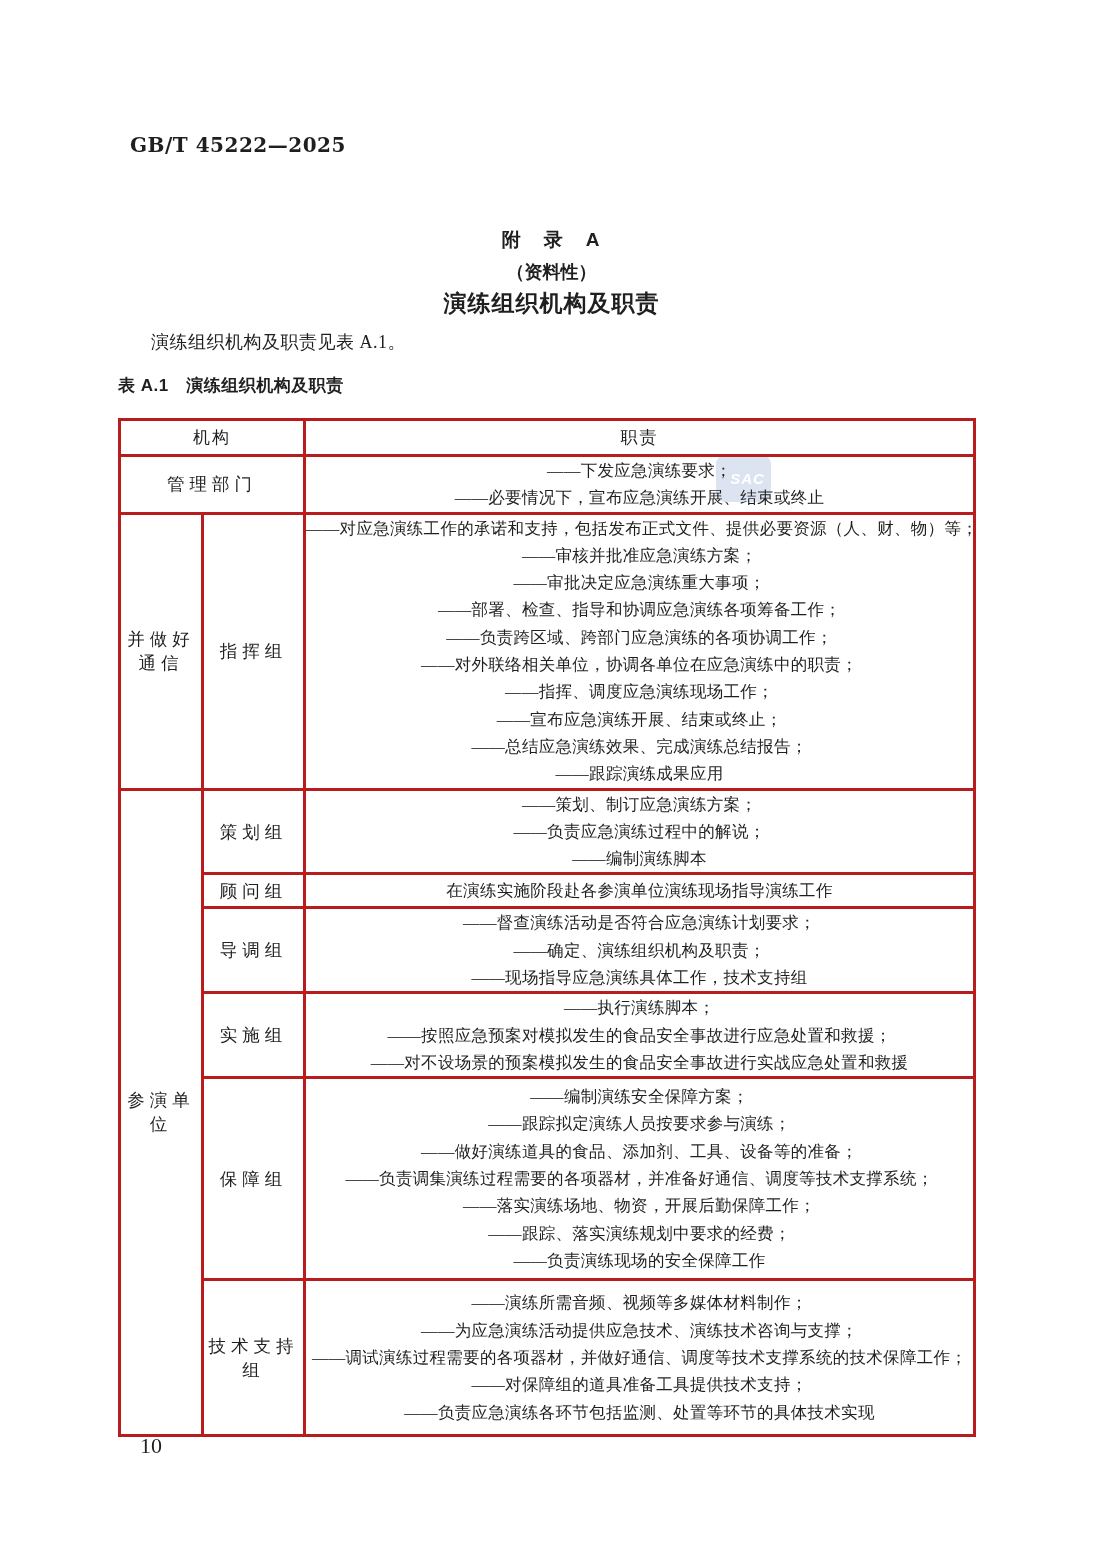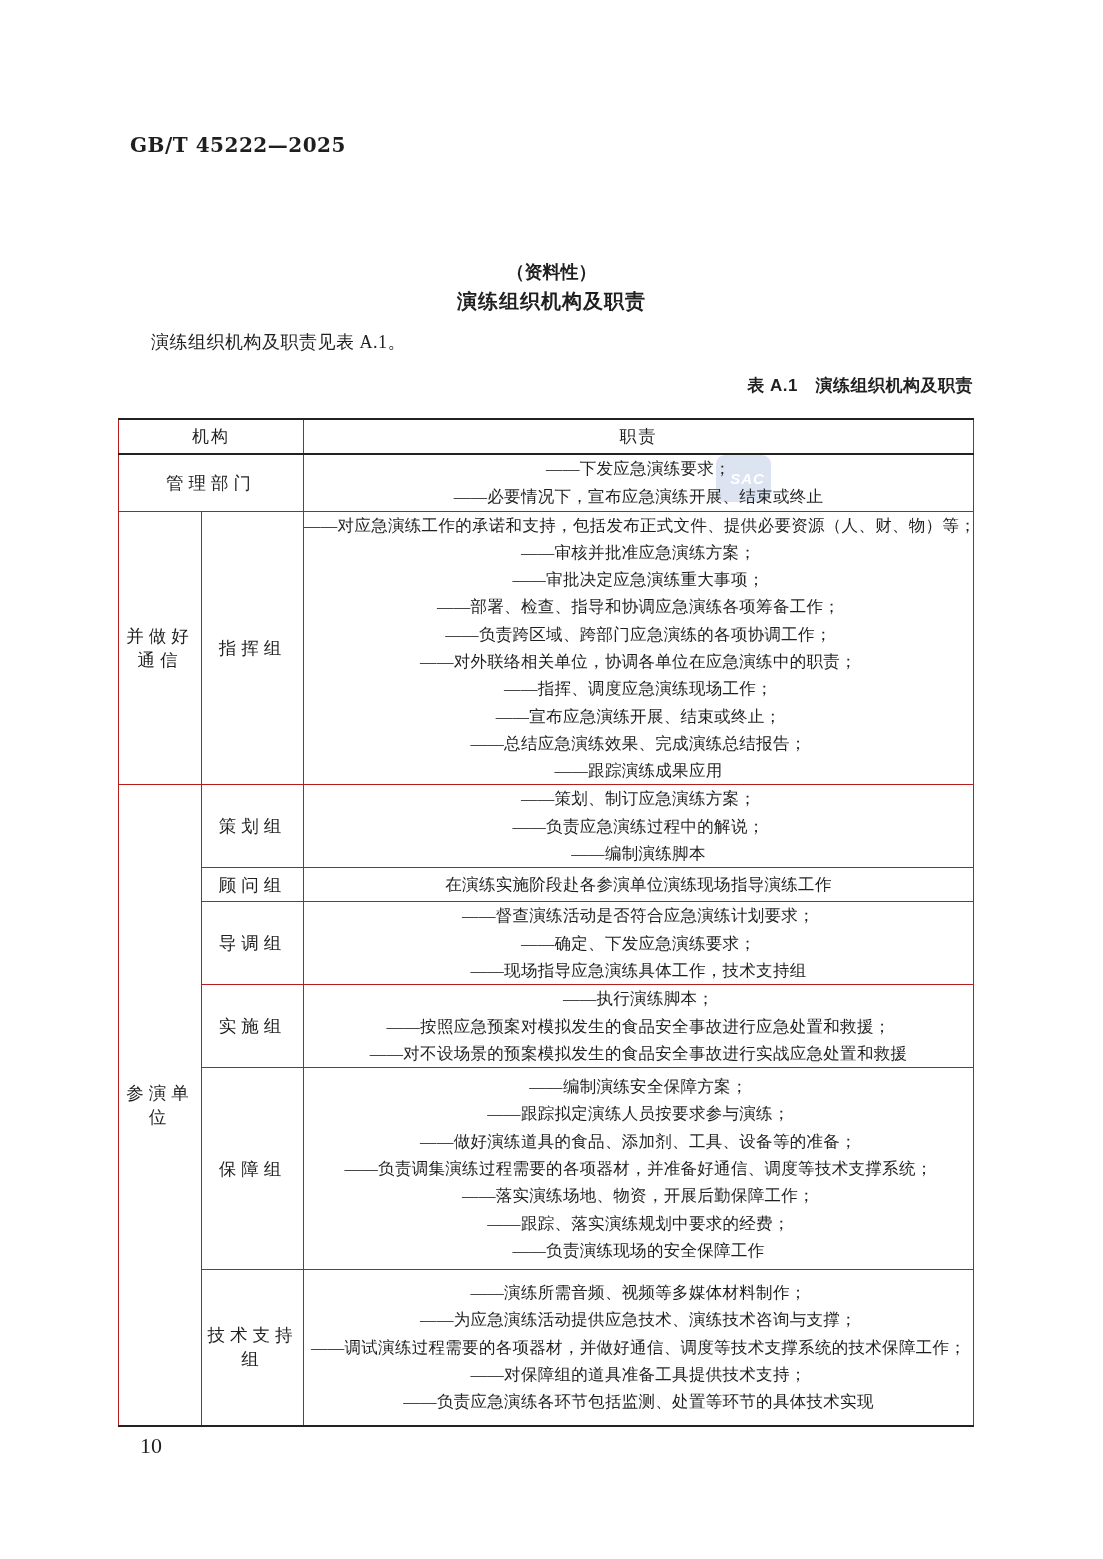--- a/index.html
+++ b/index.html
@@ -23,28 +23,28 @@
     font-weight:bold;font-size:19px;letter-spacing:2px;
   }
   .appendix-sub{
     position:absolute;left:0;top:260px;width:1103px;text-align:center;
     font-family:"Liberation Sans", sans-serif;
     font-weight:bold;font-size:18px;
   }
   .appendix-heading{
     position:absolute;left:0;top:288px;width:1103px;text-align:center;
     font-family:"Liberation Sans", sans-serif;
-    font-weight:bold;font-size:20px;letter-spacing:1px;
+    font-weight:bold;font-size:23px;letter-spacing:1px;
   }
   .intro-line{
     position:absolute;left:151px;top:330px;
     font-size:18px;letter-spacing:0.5px;
   }
   .table-caption{
-    position:absolute;left:118px;top:374px;width:855px;text-align:right;
+    position:absolute;left:118px;top:374px;width:855px;text-align:left;
     font-family:"Liberation Sans", sans-serif;
     font-weight:bold;font-size:17px;letter-spacing:0.5px;
   }
   
   .sac-watermark{
     position:absolute;left:716px;top:455px;width:47px;height:47px;
     border-radius:9px;
     display:flex;align-items:center;justify-content:center;
     font-family:"Liberation Sans", sans-serif;
     font-weight:bold;font-style:italic;font-size:15px;letter-spacing:1px;
@@ -53,21 +53,21 @@
   }
   table.org-table{
     position:absolute;left:118px;top:418px;
     width:855px;
     border-collapse:collapse;
     table-layout:fixed;
     z-index:1;
     background:transparent;
   }
   table.org-table td{
-    border:1px solid #b91c1c;
+    border:3px solid #b91c1c;
     padding:0;
     vertical-align:middle;
     background:transparent;
   }
   table.org-table{border-style:solid;border-color:#222;border-width:2px 1px 2px 1px;}
   tr.hdr td{
     height:33px;
     border-bottom:2px solid #222;
     text-align:center;
     font-family:"Liberation Sans", sans-serif;
@@ -98,20 +98,21 @@
   .col-sub{width:102px;}
   .col-duty{width:670px;}
 </style>
 </head>
 <body>
 
 <div class="page">
 
   <div class="doc-code">GB/T 45222—2025</div>
 
+  <div class="appendix-title">附　录　A</div>
   <div class="appendix-sub">（资料性）</div>
   <div class="appendix-heading">演练组织机构及职责</div>
 
   <div class="intro-line">演练组织机构及职责见表 A.1。</div>
 
   <div class="table-caption">表 A.1　演练组织机构及职责</div>
 
   <div class="sac-watermark" style="background: rgb(220, 227, 241); color: rgb(255, 255, 255);">SAC</div>
 
   <table class="org-table">
@@ -160,21 +161,21 @@
         <tr style="height: 34px;">
           <td class="sub-cell">顾问组</td>
           <td class="duties-cell">
             <span class="duty-line">在演练实施阶段赴各参演单位演练现场指导演练工作</span>
           </td>
         </tr>
         <tr style="height: 81px;">
           <td class="sub-cell">导调组</td>
           <td class="duties-cell">
             <span class="duty-line">——督查演练活动是否符合应急演练计划要求；</span>
-            <span class="duty-line">——确定、下发应急演练要求；</span>
+            <span class="duty-line">——确定、演练组织机构及职责；</span>
             <span class="duty-line">——现场指导应急演练具体工作，技术支持组</span>
           </td>
         </tr>
         <tr style="height: 80px;">
           <td class="sub-cell">实施组</td>
           <td class="duties-cell">
             <span class="duty-line">——执行演练脚本；</span>
             <span class="duty-line">——按照应急预案对模拟发生的食品安全事故进行应急处置和救援；</span>
             <span class="duty-line">——对不设场景的预案模拟发生的食品安全事故进行实战应急处置和救援</span>
           </td>

